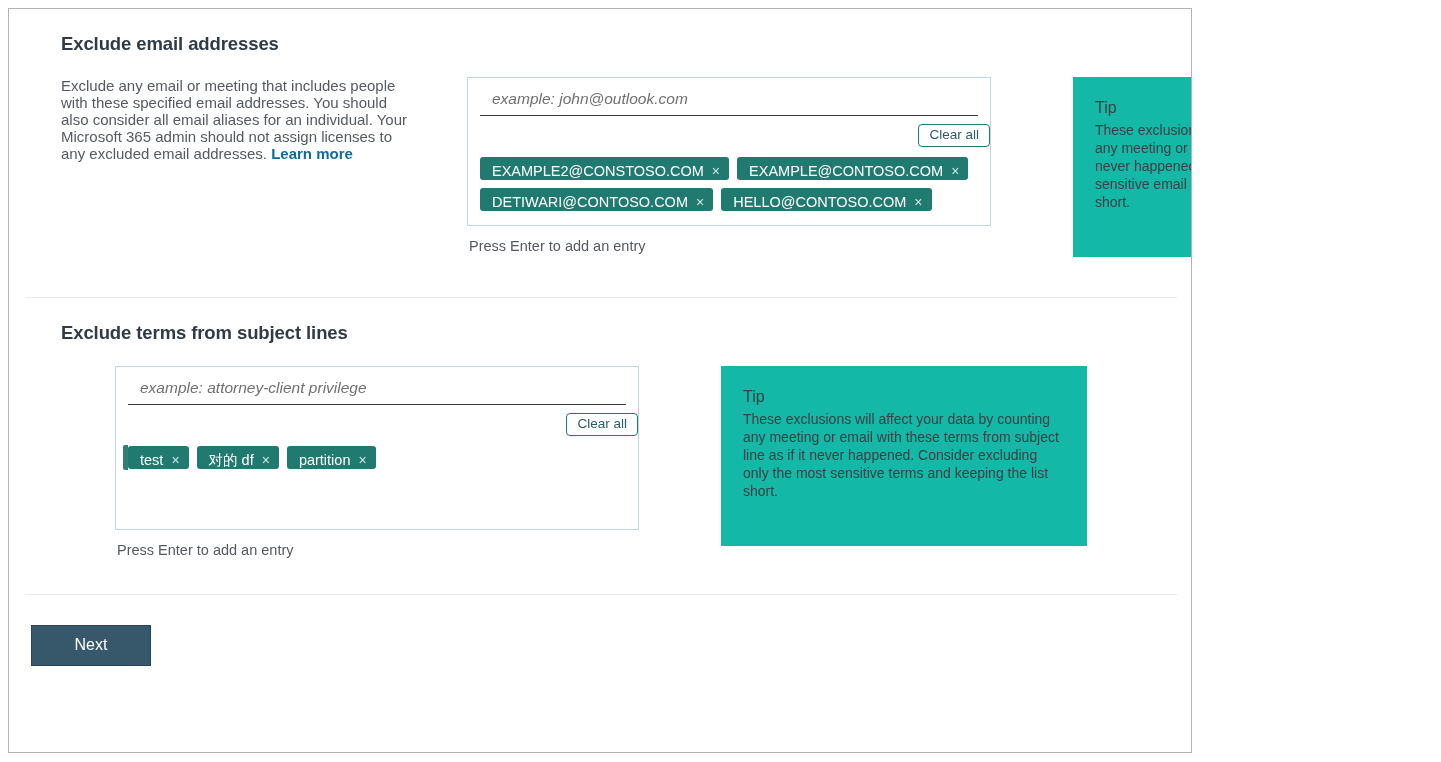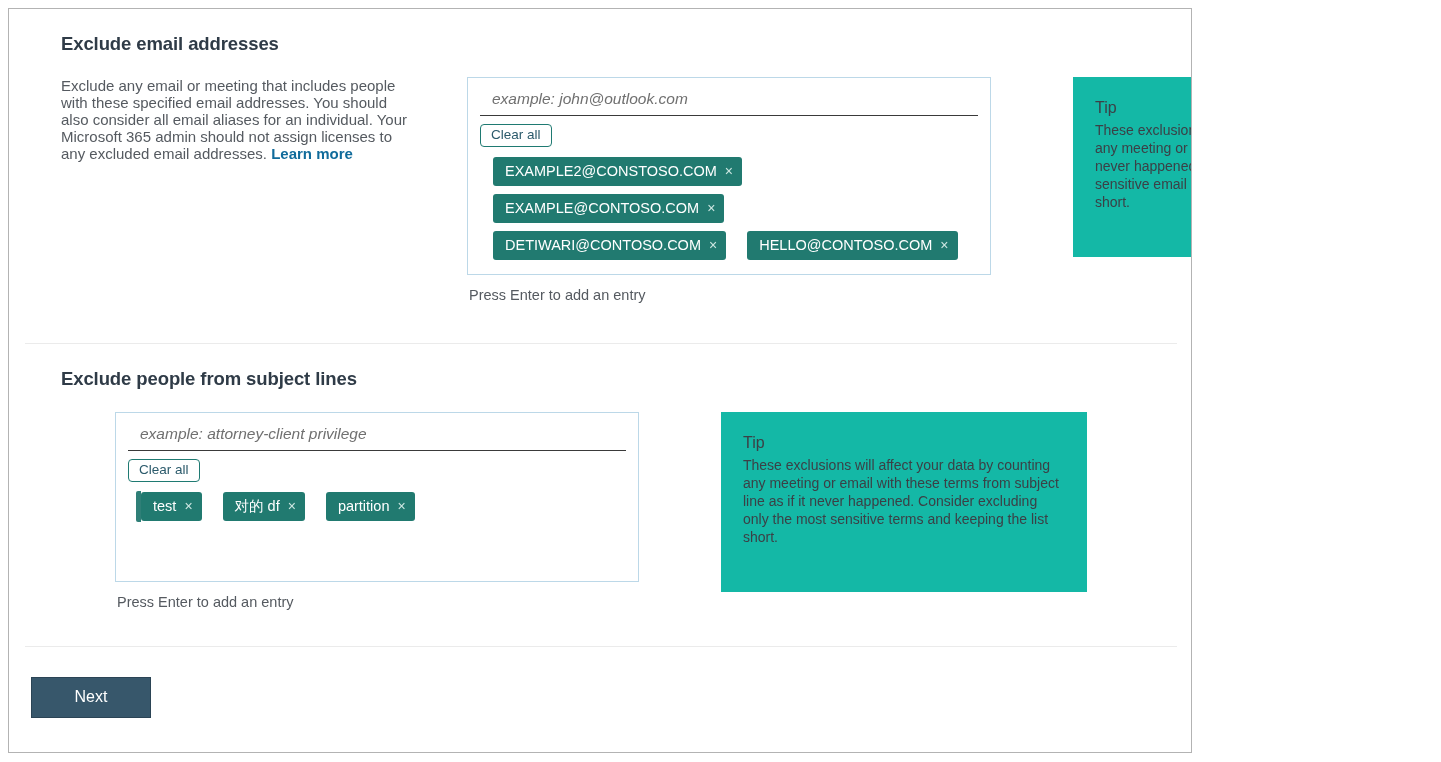--- a/index.html
+++ b/index.html
@@ -95,20 +95,21 @@
     padding: 0 0 7px 12px;
     background: transparent;
   }
   .tag-input::placeholder {
     color: #707070;
     font-style: italic;
     opacity: 1;
   }
   .clear-all-row {
     padding: 8px 0 0 12px;
+    text-align: right;
   }
   .clear-all-btn {
     display: inline-block;
     font-family: "Liberation Sans", sans-serif;
     font-size: 13.5px;
     color: #2b5a6b;
     background: #ffffff;
     border: 1px solid #1f7a72;
     border-radius: 4px;
     padding: 2px 10px 3px 10px;
@@ -121,26 +122,25 @@
     gap: 8px 8px;
     padding: 10px 12px 0 12px;
   }
   .tag-chip {
     position: relative;
     display: inline-flex;
     align-items: center;
     background: #217a70;
     color: #ffffff;
     border-radius: 3px;
-    padding: 5px 9px 6px 12px;
+    padding: 5px 9px 0 12px;
     font-size: 14.5px;
     line-height: 18px;
     white-space: nowrap;
     cursor: default;
-    margin-left: 13px;
   }
   .tag-chip.focused::before {
     content: "";
     position: absolute;
     left: -5px;
     top: -1px;
     bottom: -1px;
     width: 5px;
     background: #2f7f77;
     border-radius: 2px 0 0 2px;
@@ -271,21 +271,21 @@
         </div>
       </div>
     </div>
   </div>
 
   <div class="spacer-1"></div>
   <div class="divider"></div>
 
   <div class="section">
     <div class="section-inner">
-      <h2 class="section-title">Exclude people from subject lines</h2>
+      <h2 class="section-title">Exclude terms from subject lines</h2>
 
       <div class="section-body">
 
         <div class="picker-col">
           <div class="tag-box tall">
             <div class="tag-input-wrap">
               <input class="tag-input" type="text" placeholder="example: attorney-client privilege" style="">
             </div>
             <div class="clear-all-row">
               <span class="clear-all-btn">Clear all</span>

